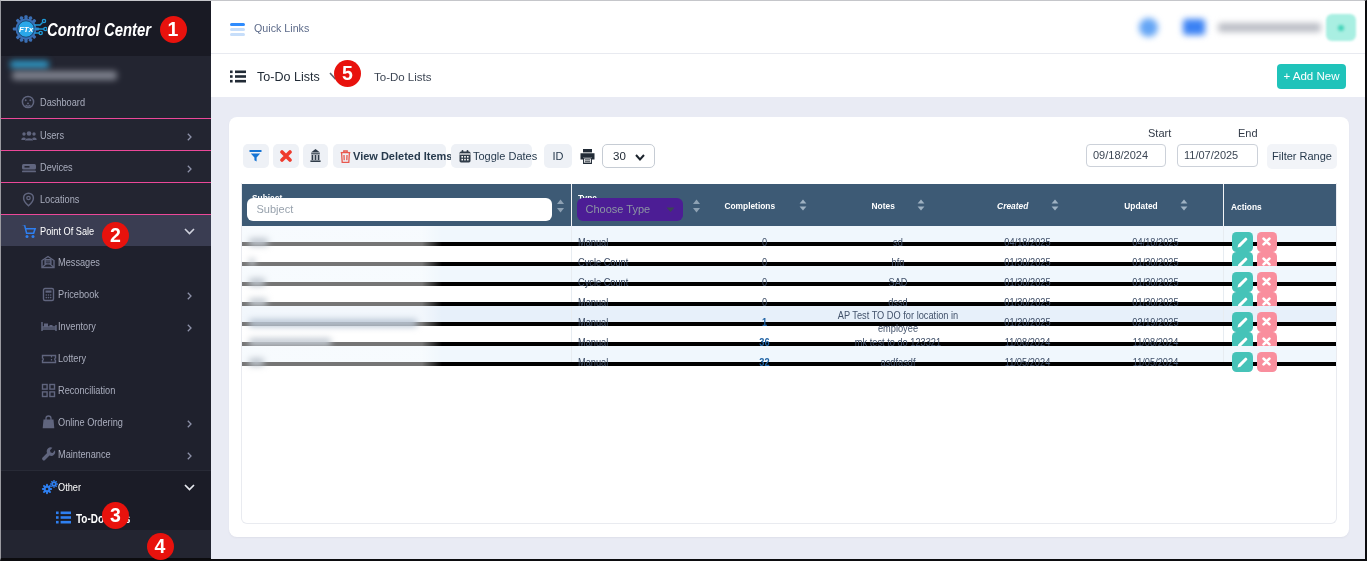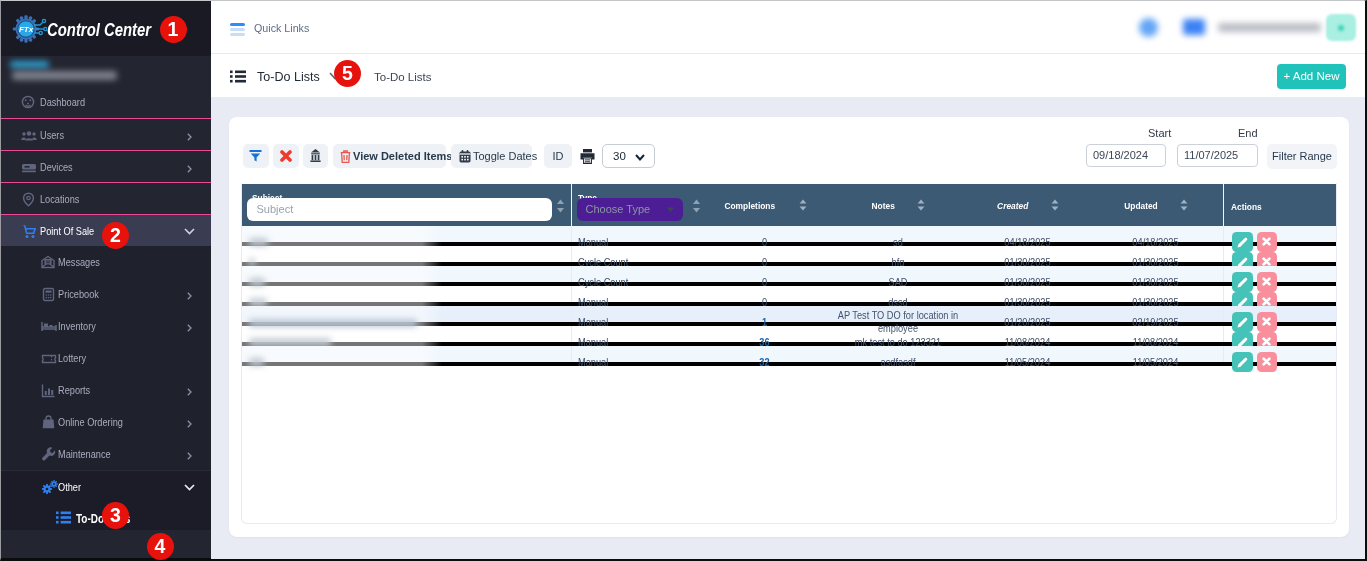--- a/index.html
+++ b/index.html
@@ -241,31 +241,28 @@
         <span class="ic">
             <svg class="icon" width="16" height="15" viewBox="0 0 16 15">
               <path d="M1.5 4.5 L14.5 4.5 L14.5 7 a1.5 1.5 0 0 0 0 2.6 L14.5 11.5 L1.5 11.5 L1.5 9.6 a1.5 1.5 0 0 0 0 -2.6 Z" fill="none" stroke="#60657e" stroke-width="1.4"></path>
               <path d="M10.5 5 L10.5 11" stroke="#60657e" stroke-width="1.2" stroke-dasharray="1.6 1.4"></path>
             </svg>
           </span>
         <span class="lb">Lottery</span>
       </div>
       <div class="mi sub">
         <span class="ic">
-            <svg class="icon" width="15" height="15" viewBox="0 0 15 15">
-              <path d="M1.5 1.5 L1.5 13.5 L13.5 13.5" stroke="#60657e" stroke-width="1.4" fill="none"></path>
-              <rect x="3.8" y="8" width="2" height="4" fill="#60657e"></rect>
-              <rect x="7" y="5.5" width="2" height="6.5" fill="#60657e"></rect>
-              <rect x="10.2" y="7" width="2" height="5" fill="#60657e"></rect>
-            </svg>
-          </span>
-        <span class="lb">Reports</span>
-          <span class="arr"><svg width="5" height="8" viewBox="0 0 5 8">
-              <path d="M0.8 0.8 L4 4 L0.8 7.2" stroke="#8d91a8" stroke-width="1.3" fill="none"></path>
-            </svg></span>
+            <svg class="icon" width="15" height="15" viewBox="0 0 15 15" fill="none" stroke="#60657e" stroke-width="1.4">
+              <rect x="1.5" y="1.5" width="4.6" height="4.6"></rect>
+              <rect x="8.9" y="1.5" width="4.6" height="4.6"></rect>
+              <rect x="1.5" y="8.9" width="4.6" height="4.6"></rect>
+              <rect x="8.9" y="8.9" width="4.6" height="4.6"></rect>
+            </svg>
+          </span>
+        <span class="lb">Reconciliation</span>
       </div>
       <div class="mi sub">
         <span class="ic">
             <svg class="icon" width="15" height="15" viewBox="0 0 15 15">
               <path d="M2.5 4.5 L12.5 4.5 L13.3 13.3 L1.7 13.3 Z" fill="#60657e"></path>
               <path d="M5 6.5 L5 3.5 a2.5 2.5 0 0 1 5 0 L10 6.5" stroke="#60657e" stroke-width="1.3" fill="none"></path>
             </svg>
           </span>
         <span class="lb">Online Ordering</span>
           <span class="arr"><svg width="5" height="8" viewBox="0 0 5 8">

